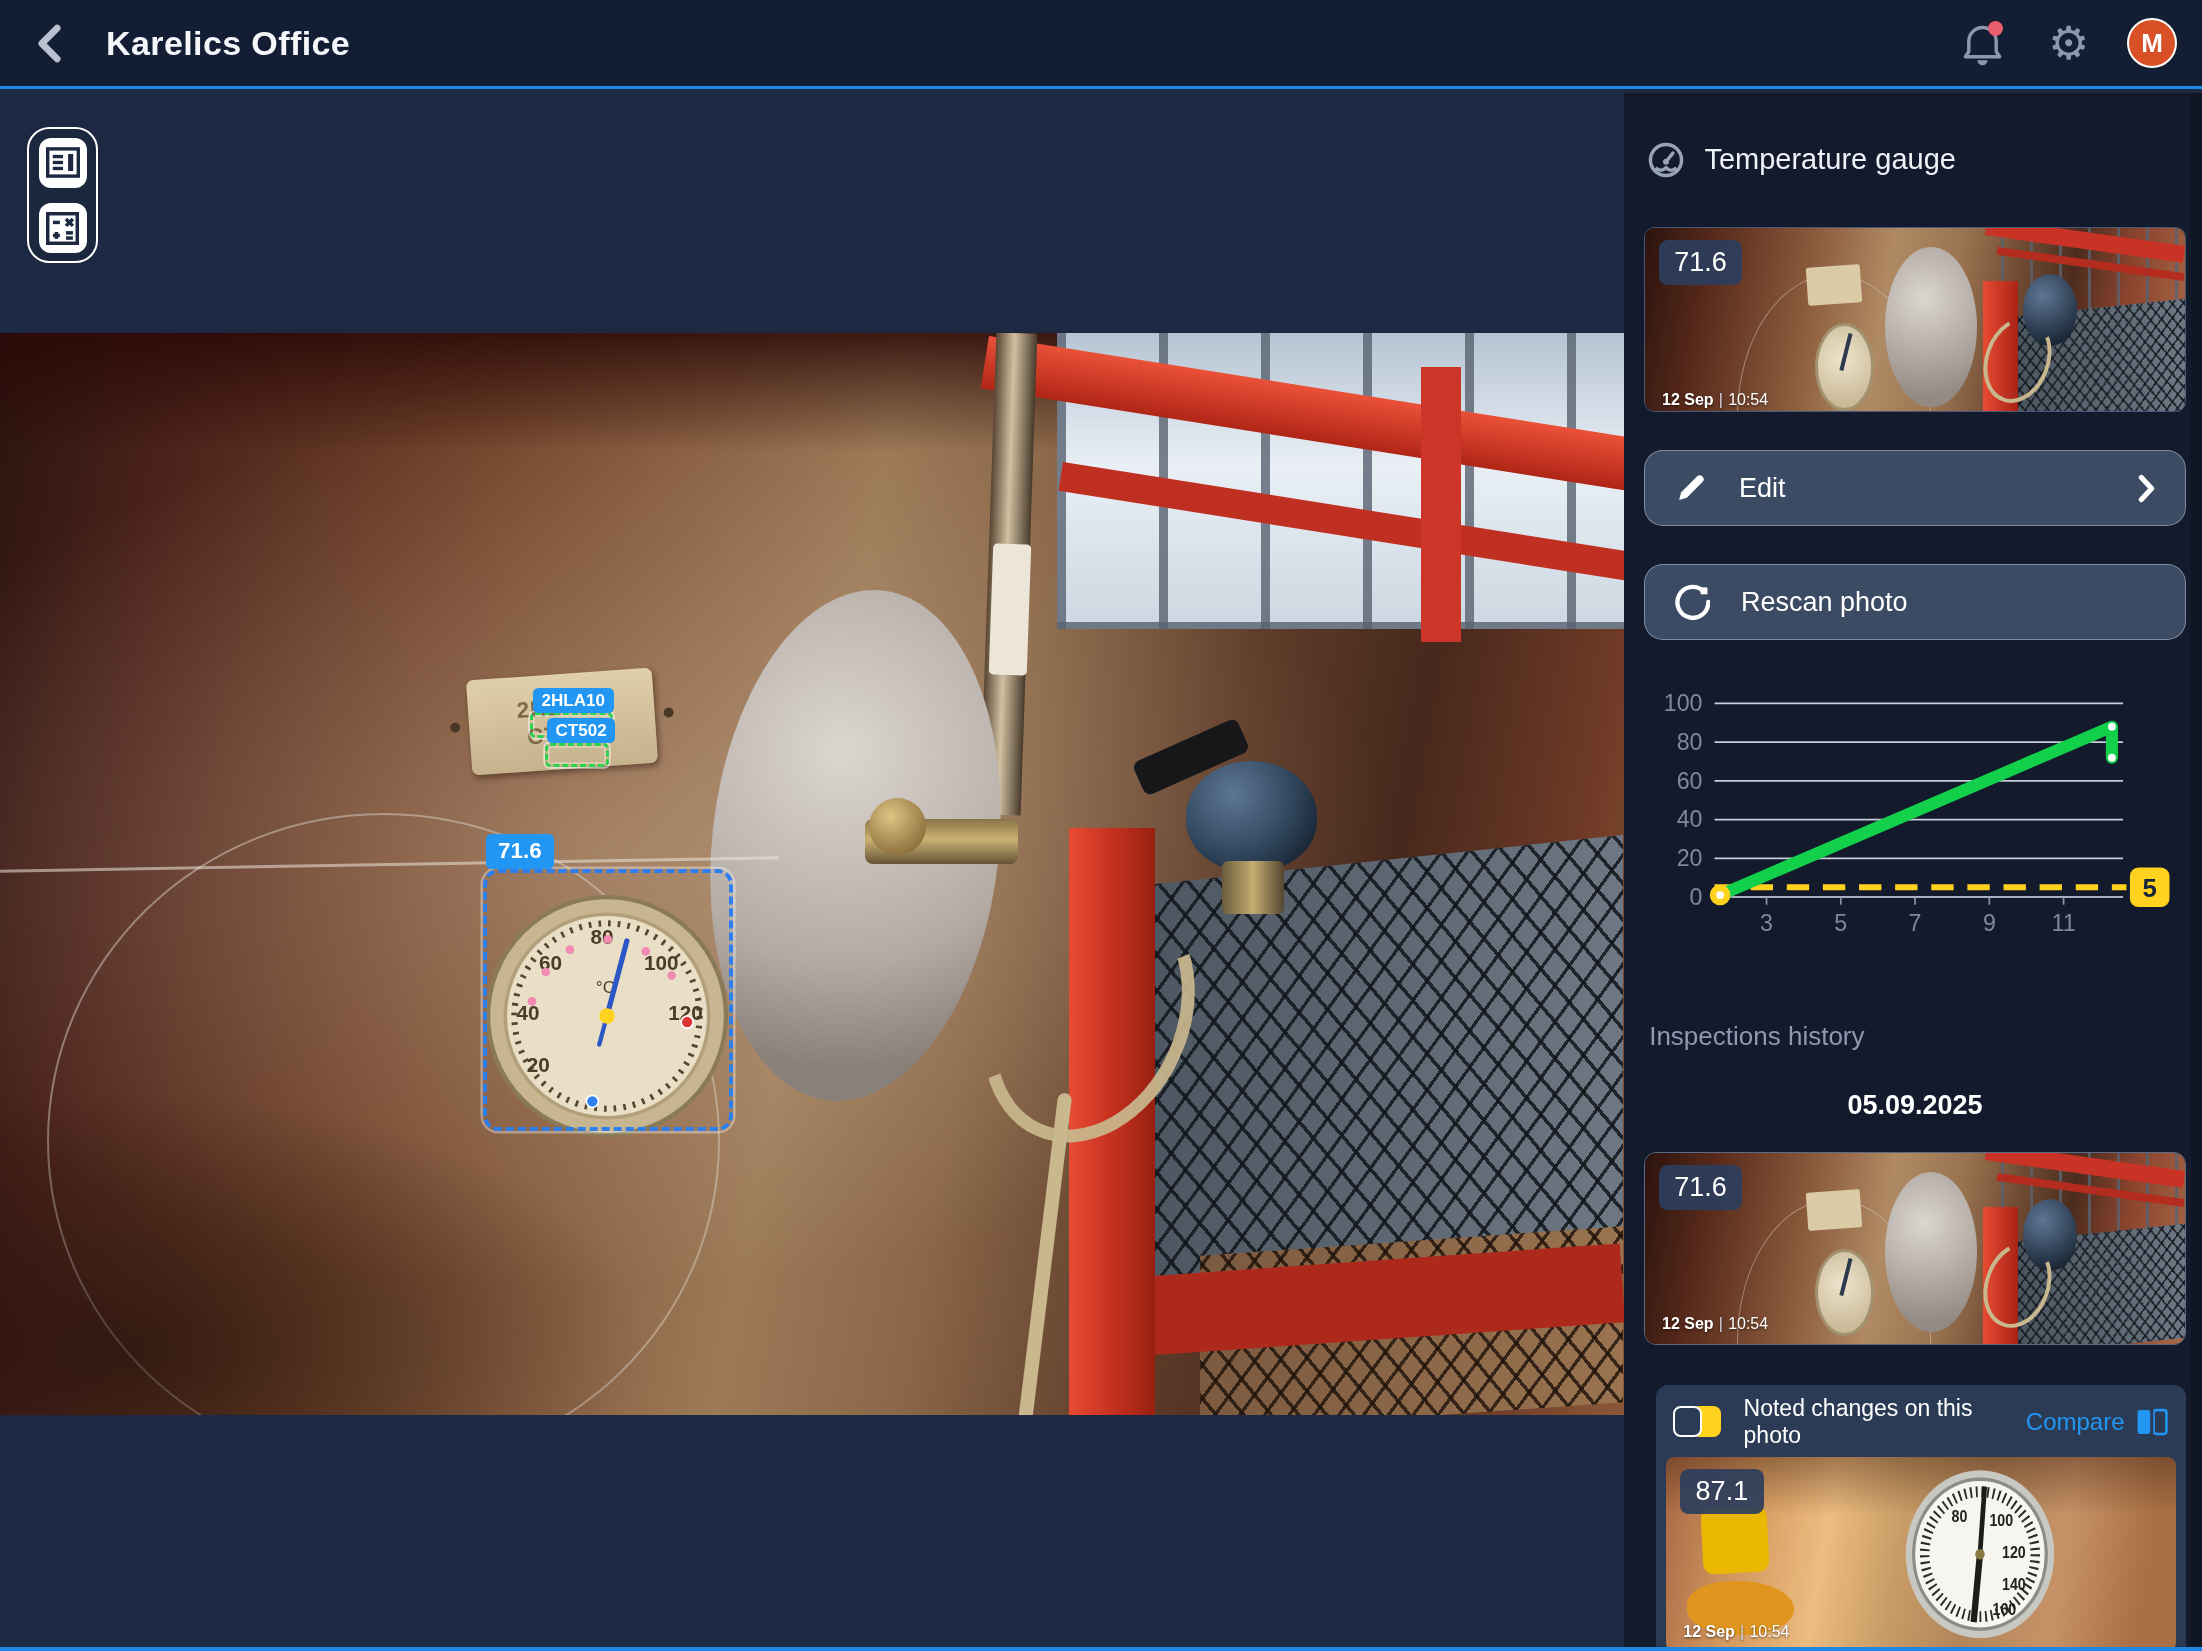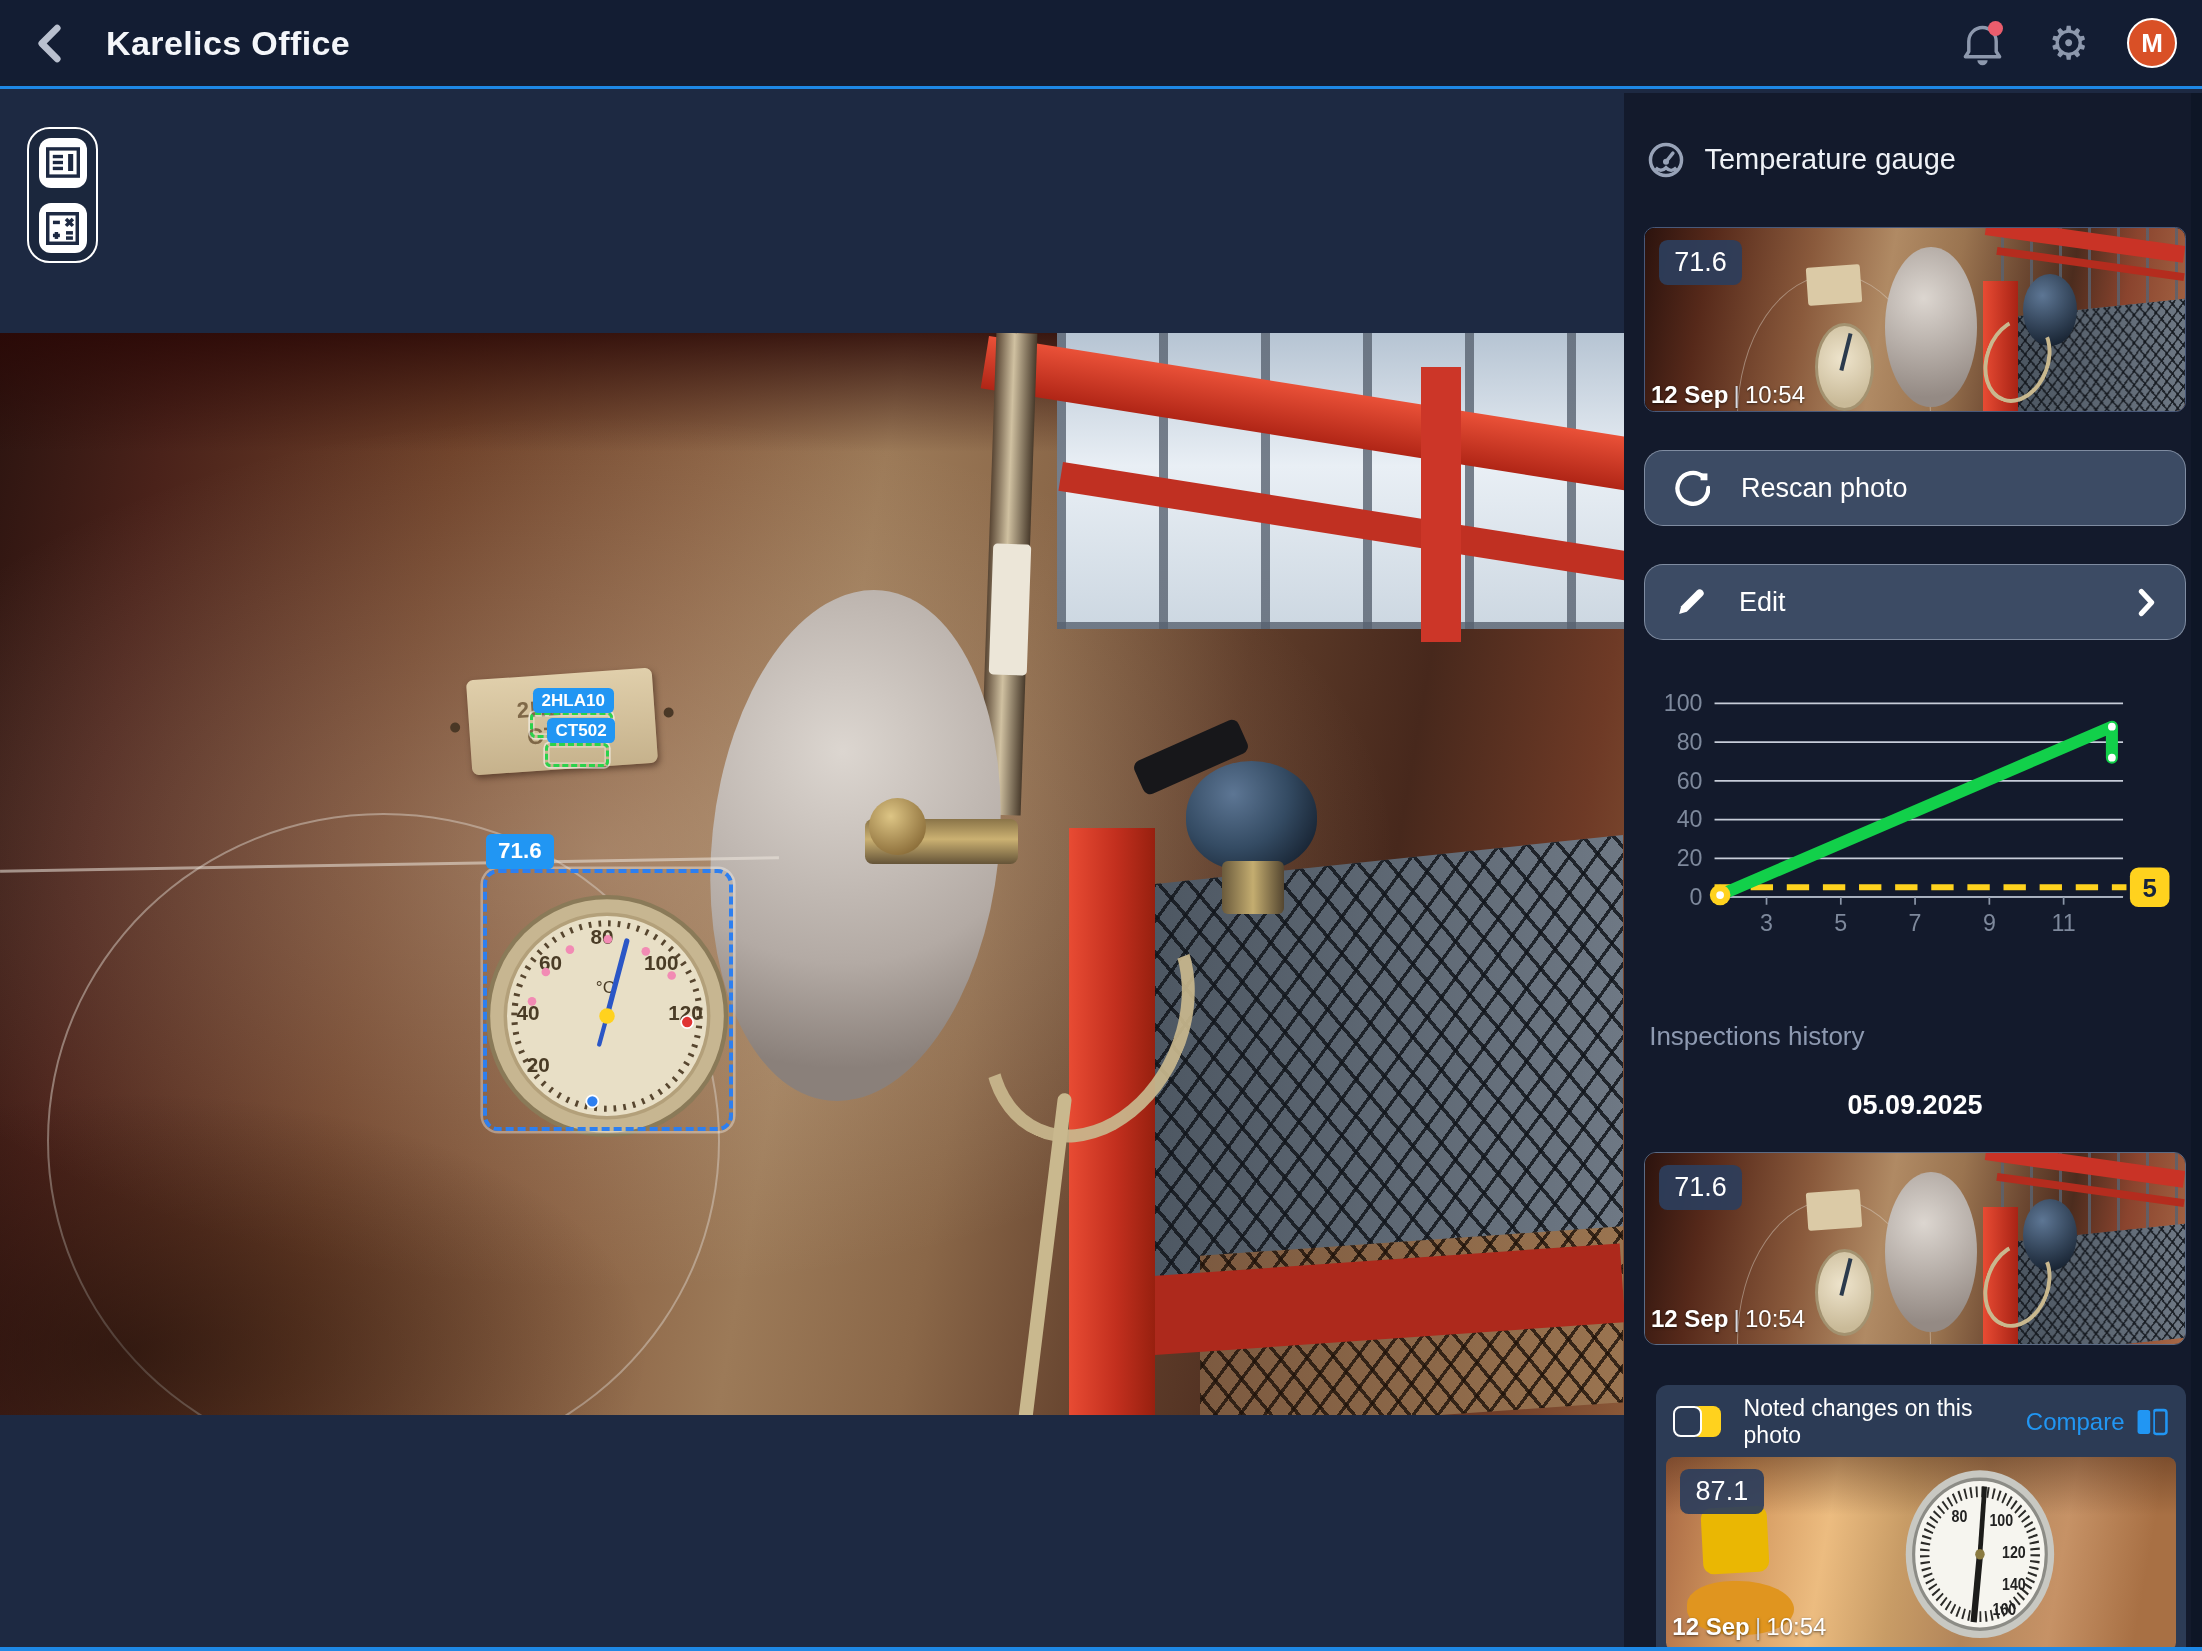--- a/index.html
+++ b/index.html
@@ -102,21 +102,21 @@
   .sb-scroll-track { position:absolute; right:0; top:0; width:12px; height:100%; background:#0e1626; }
   .sb-header { display:flex; align-items:center; gap:19px; margin:13.8px 0 0 3.4px; }
   .sb-title { color:#eef1f6; font-size:29px; }
   .card { border:1.7px solid #49597a; border-radius:10.3px; overflow:hidden; background:#2c3b55; }
   .card-current { margin-top:48px; }
   .card-head { padding:12px 15.5px; font-size:25px; color:#fff; font-weight:bold; background:#2c3b55; }
   .card-head .sep { color:#2196f3; font-weight:bold; padding:0 6.9px; }
   .thumb { position:relative; height:191px; overflow:hidden; background:#000; }
   .badge { position:absolute; left:13.8px; top:12px; background:rgba(45,62,92,.92); color:#fff; font-size:27px;
            padding:6.9px 15.5px; border-radius:8.6px; z-index:5; }
-  .stamp { position:absolute; left:6px; bottom:10.3px; color:#fff; font-size:24px; z-index:5; text-shadow:0 0.9px 2.6px rgba(0,0,0,.6); }
+  .stamp { position:absolute; left:17px; bottom:10.3px; color:#fff; font-size:16px; z-index:5; text-shadow:0 0.9px 2.6px rgba(0,0,0,.6); }
   .stamp b { font-weight:bold; } .stamp .s { color:#d6dae2; padding:0 5.2px; }
   .action-btn { margin-top:38px; height:79px; background:#3c4b64; border:1.7px solid rgba(150,162,182,.75);
                 border-radius:19px; display:flex; align-items:center; padding:0 29px; gap:31px; cursor:pointer; }
   .action-btn .lbl { color:#fff; font-size:27px; }
   .action-btn .chev { margin-left:auto; }
   .chart-wrap { margin-top:48px; }
   .hist-heading { margin-top:72px; margin-left:5.2px; color:#8d99b0; font-size:26px; }
   .hist-date { margin-top:38px; text-align:center; color:#fff; font-size:27px; font-weight:bold; }
   .card-hist { margin-top:31px; border:1.7px solid #5b6b85; border-radius:12px; overflow:hidden; position:relative; height:200px; }
   .card-noted { margin-top:40px; background:#2c3b55; border-radius:12px 12px 0 0; padding:12px 10.3px 0 10.3px; height:268px;margin-left:12px; }
@@ -310,35 +310,35 @@
           <div class="mn mnA-gauge">
               <div class="mn mnA-needle"></div>
             </div>
         </div>
         <div class="badge">71.6</div>
         <div class="stamp"><b>12 Sep</b><span class="s">|</span><span>10:54</span></div>
       </div>
     </div>
 
     <div class="action-btn">
+      <svg width="34" height="34" viewBox="0 0 40 40">
+        <path d="M6 34 l2.5-9 L27 6.5 a4.5 4.5 0 0 1 6.5 6.5 L15 31.5 z" fill="#ffffff"></path>
+      </svg>
+      <span class="lbl">Edit</span>
+      <svg class="chev" width="19" height="29" viewBox="0 0 22 34">
+        <polyline points="5,4 17,17 5,30" fill="none" stroke="#ffffff" stroke-width="6" stroke-linecap="round" stroke-linejoin="round"></polyline>
+      </svg>
+    </div>
+
+    <div class="action-btn">
       <svg width="36" height="36" viewBox="0 0 42 42">
         <path d="M34 8 a18 18 0 1 0 6 13" fill="none" stroke="#ffffff" stroke-width="5" stroke-linecap="round"></path>
         <rect x="31" y="4" width="8" height="8" fill="#ffffff"></rect>
       </svg>
       <span class="lbl">Rescan photo</span>
-    </div>
-
-    <div class="action-btn">
-      <svg width="34" height="34" viewBox="0 0 40 40">
-        <path d="M6 34 l2.5-9 L27 6.5 a4.5 4.5 0 0 1 6.5 6.5 L15 31.5 z" fill="#ffffff"></path>
-      </svg>
-      <span class="lbl">Edit</span>
-      <svg class="chev" width="19" height="29" viewBox="0 0 22 34">
-        <polyline points="5,4 17,17 5,30" fill="none" stroke="#ffffff" stroke-width="6" stroke-linecap="round" stroke-linejoin="round"></polyline>
-      </svg>
     </div>
 
     <div class="chart-wrap">
       <svg id="trend-svg" width="547" height="258" viewBox="0 0 636 300">
           <line x1="82" x2="557" y1="243" y2="243" stroke="#c7cdd9" stroke-width="2"></line>
           <text x="68" y="252" text-anchor="end" font-size="27" fill="#7e899c">0</text>
           <line x1="82" x2="557" y1="198" y2="198" stroke="#c7cdd9" stroke-width="2"></line>
           <text x="68" y="207" text-anchor="end" font-size="27" fill="#7e899c">20</text>
           <line x1="82" x2="557" y1="153" y2="153" stroke="#c7cdd9" stroke-width="2"></line>
           <text x="68" y="162" text-anchor="end" font-size="27" fill="#7e899c">40</text>

